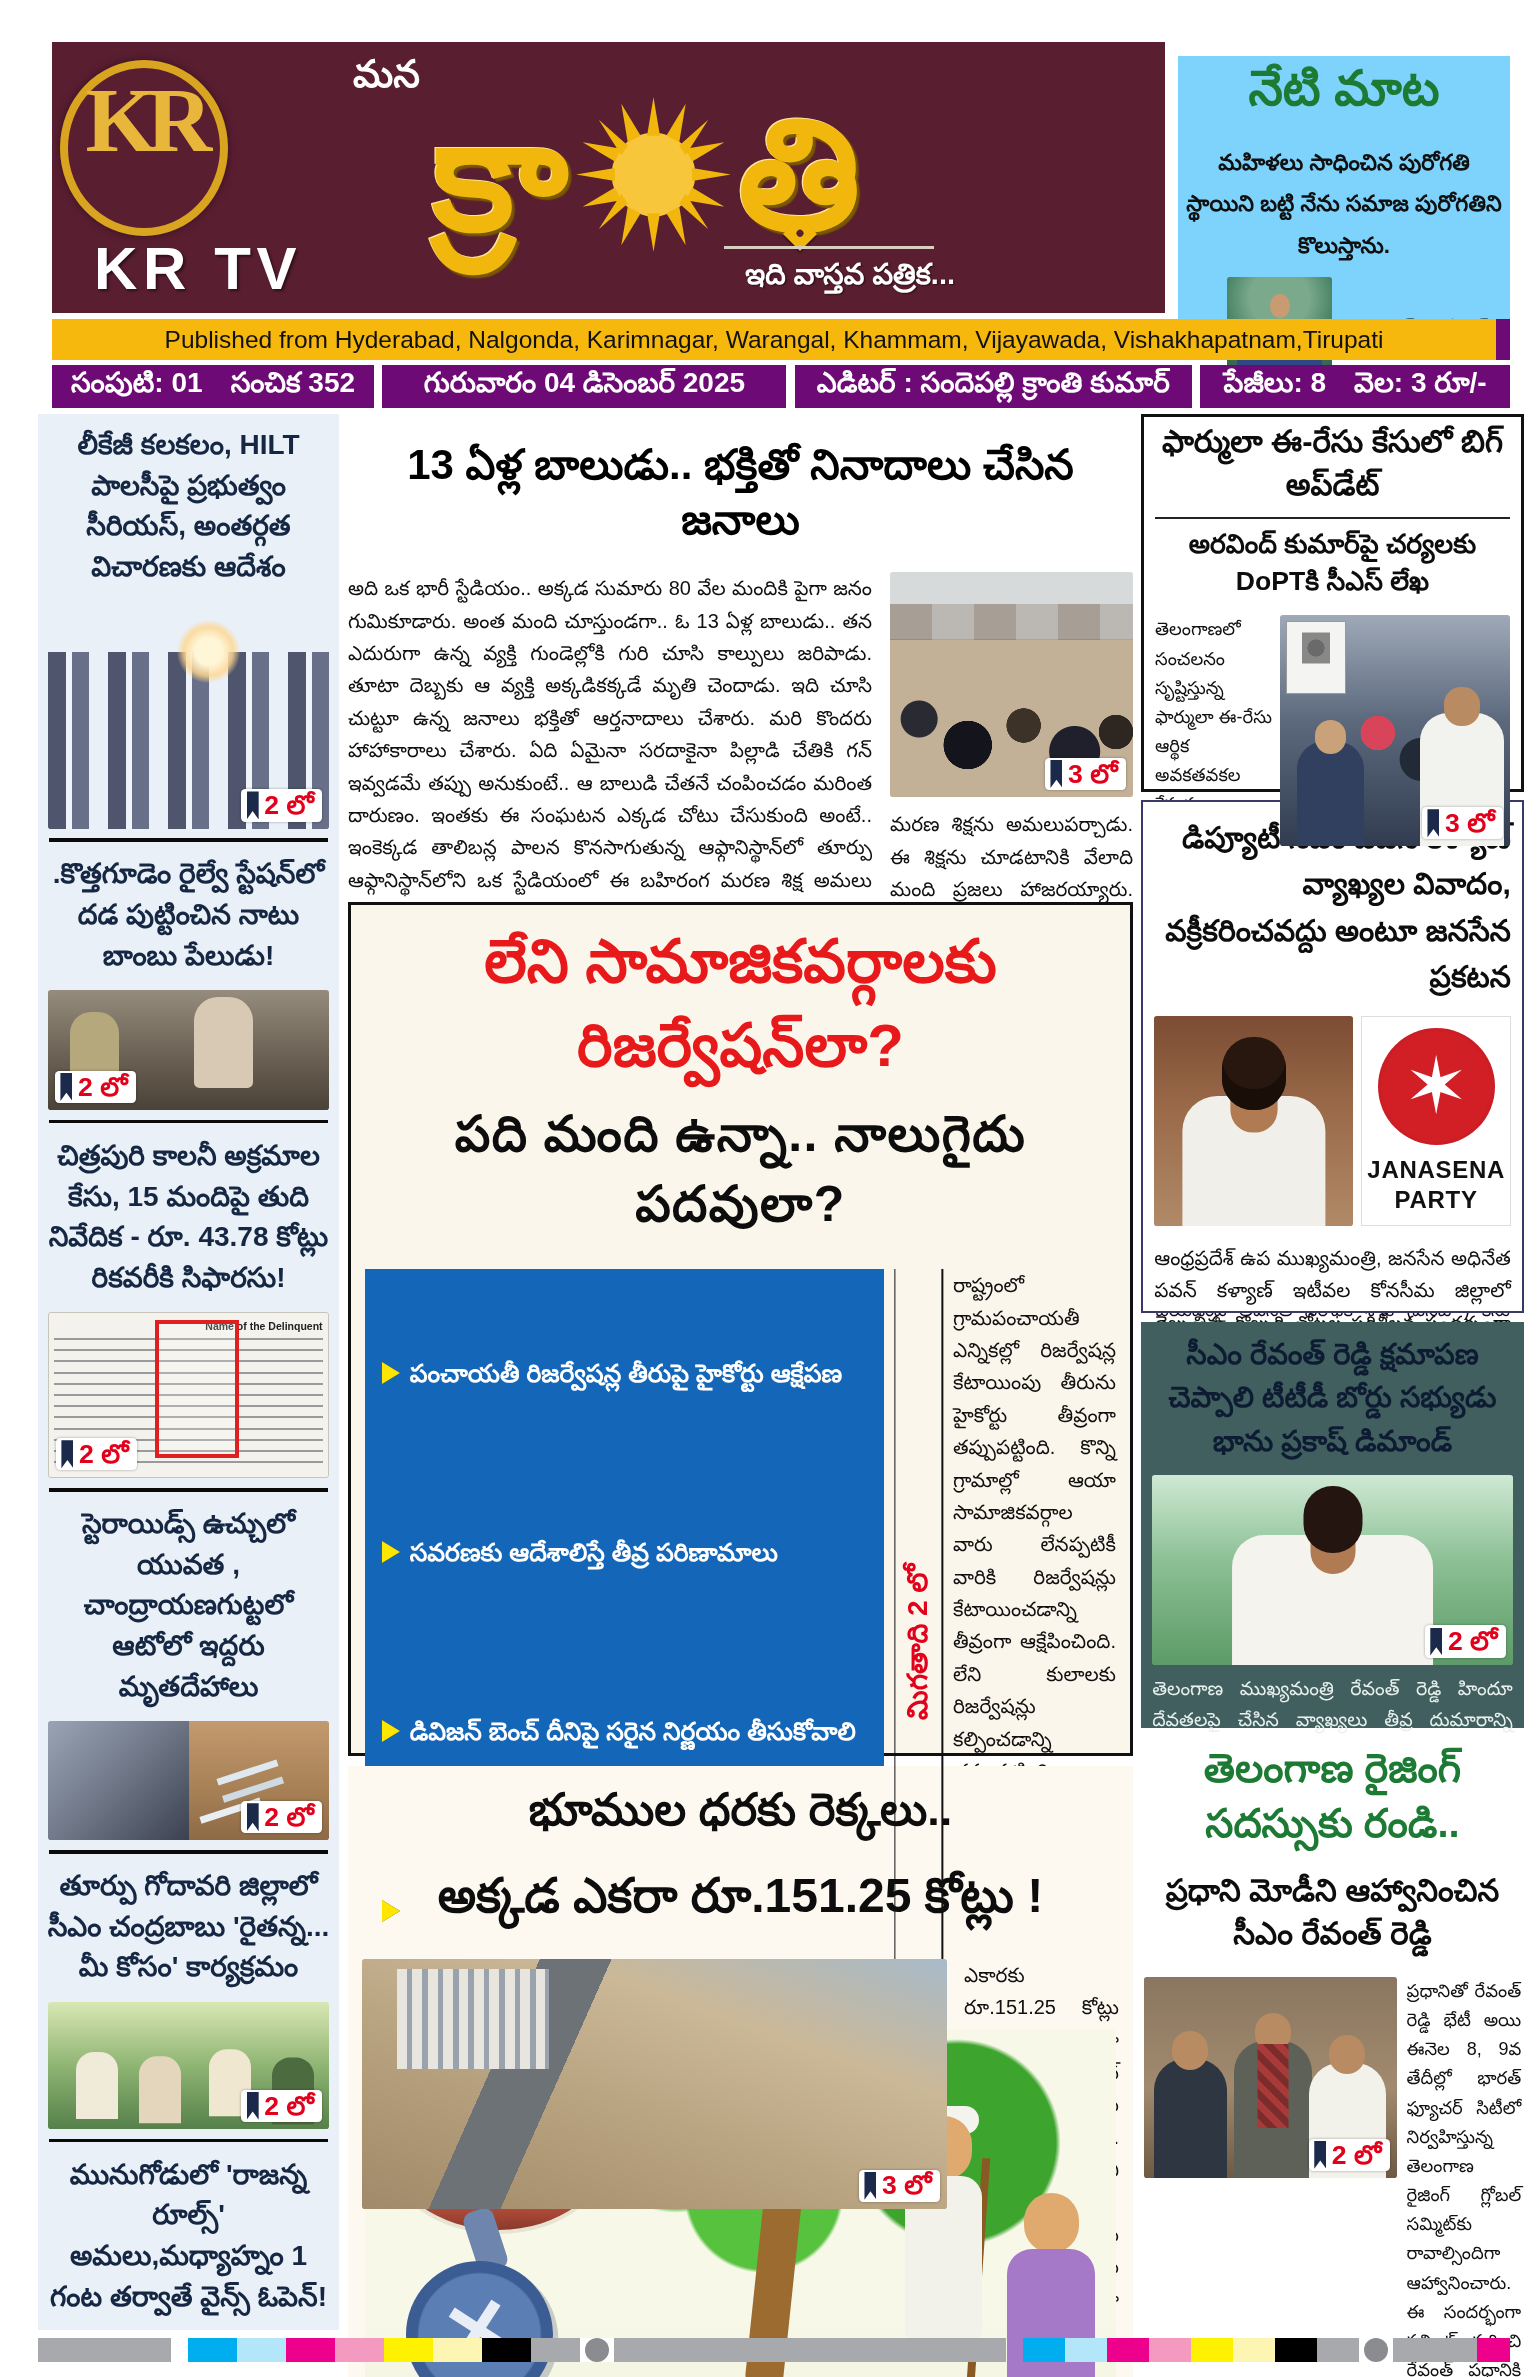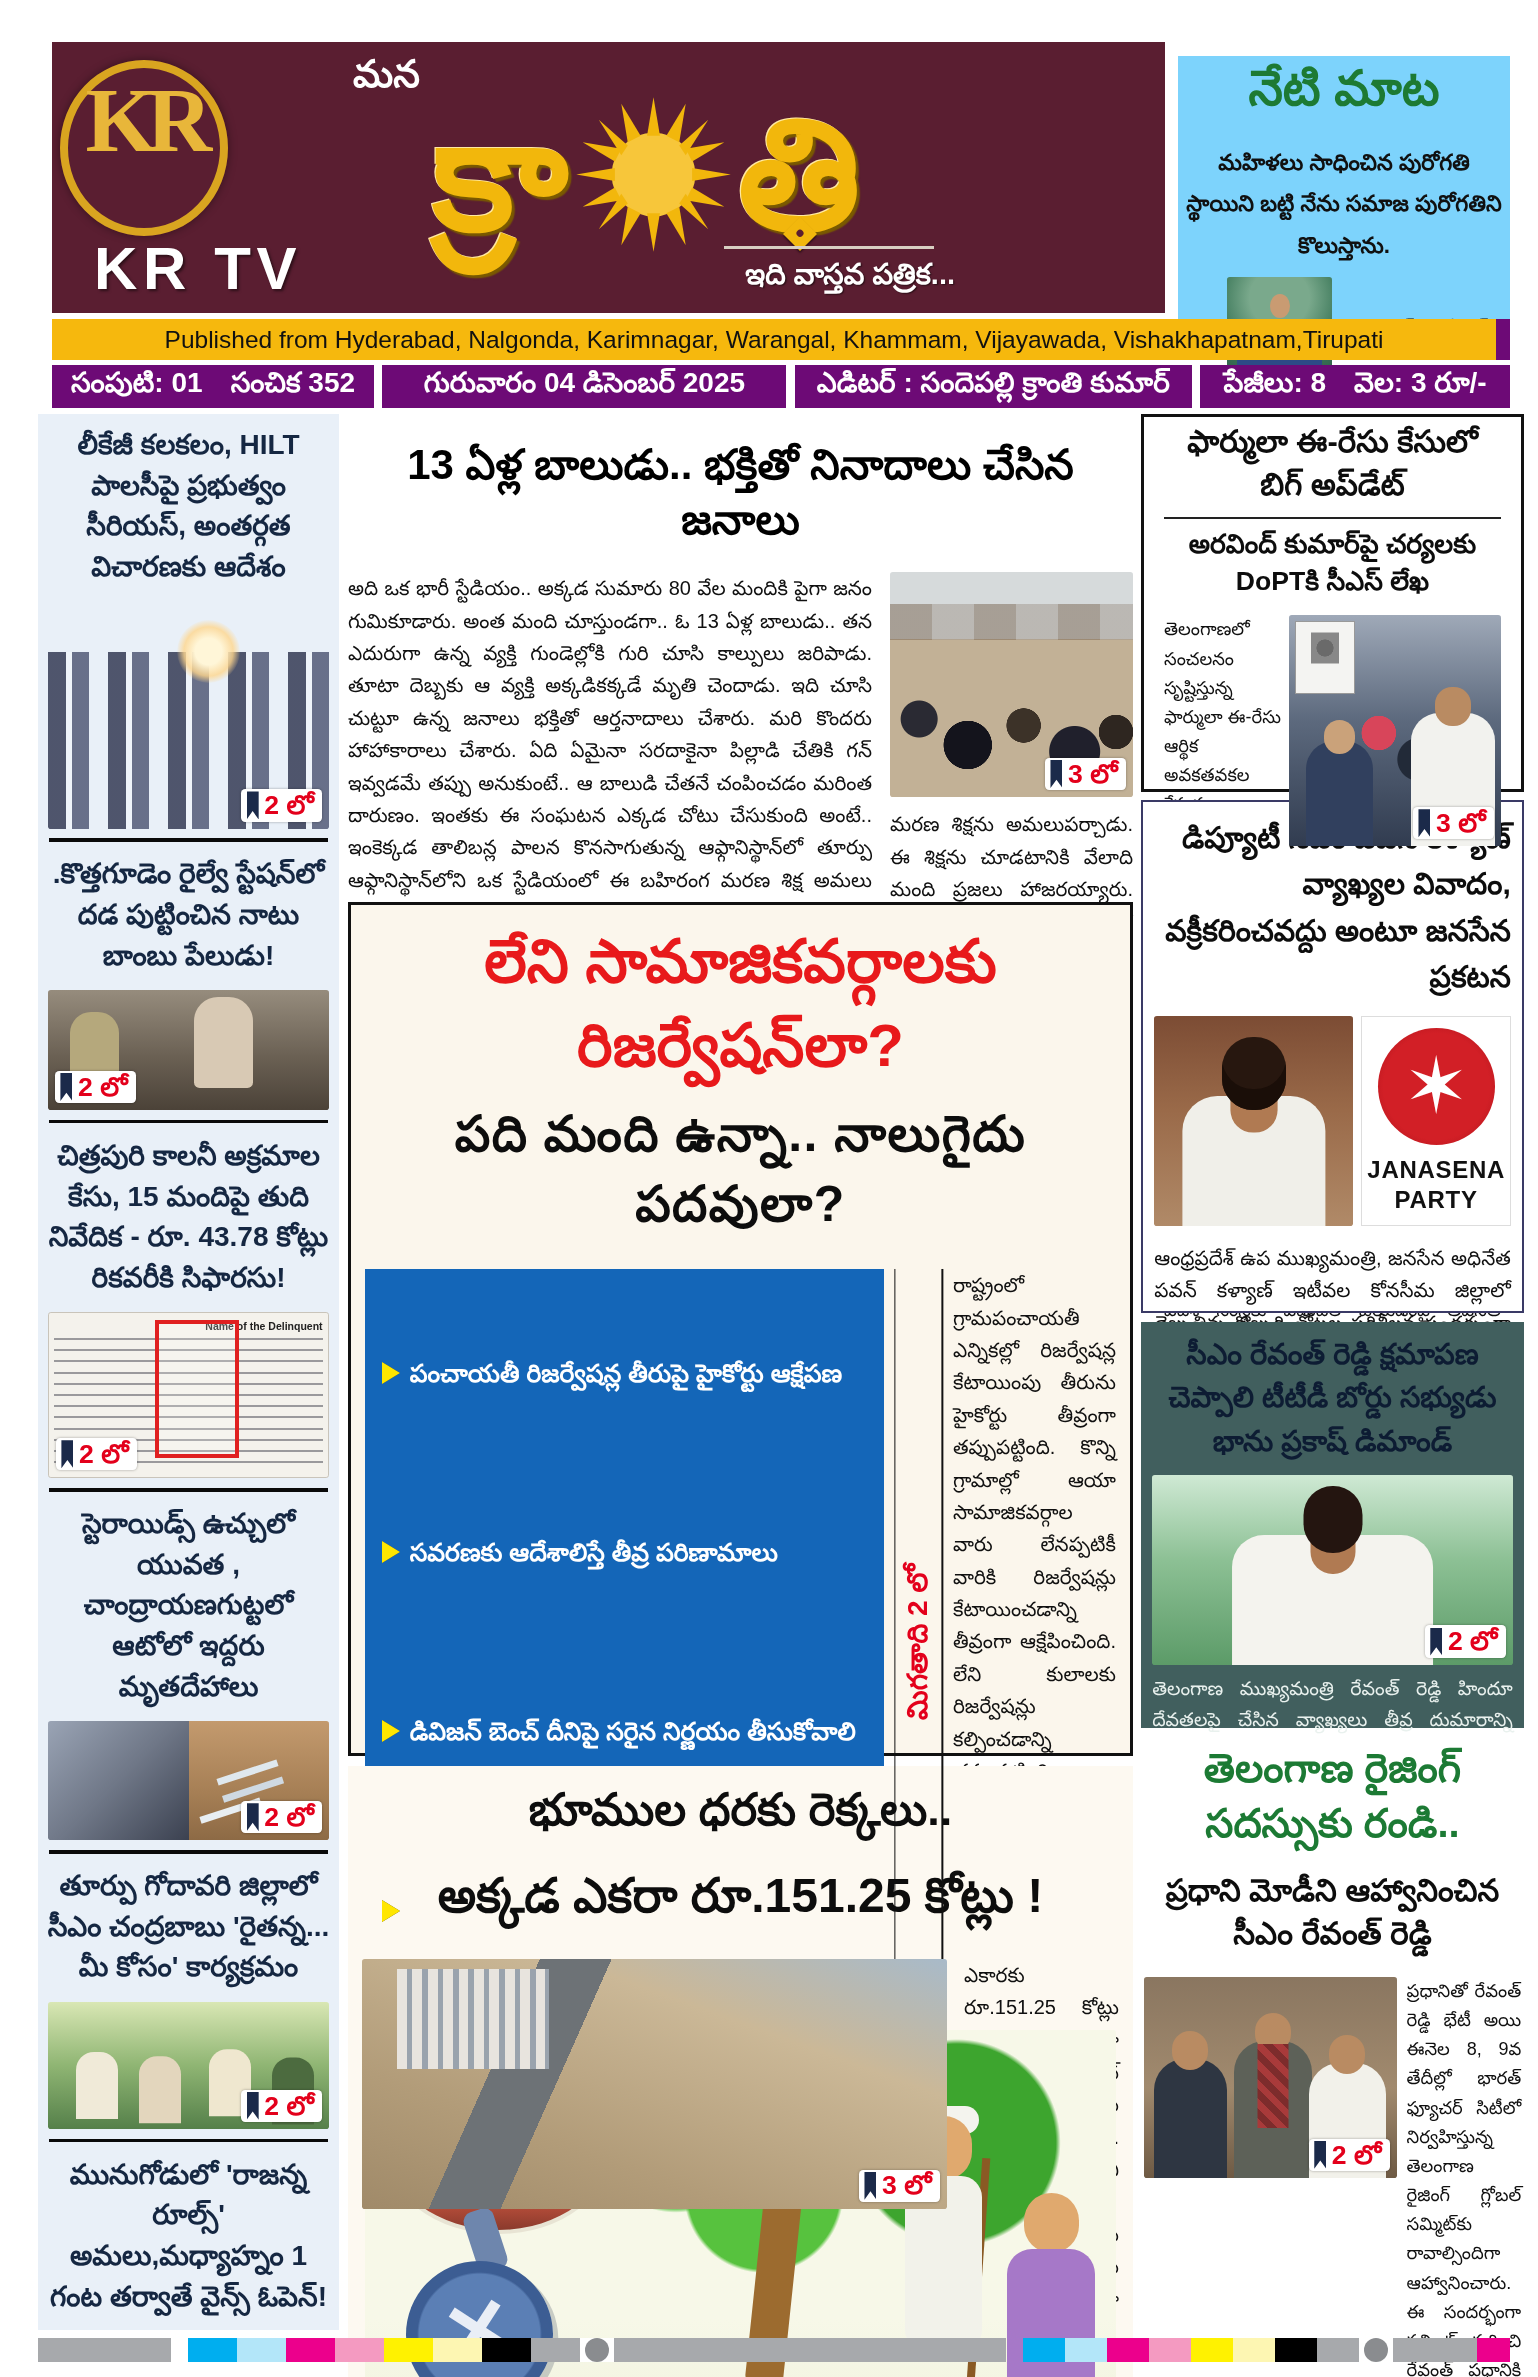--- a/index.html
+++ b/index.html
@@ -137,21 +137,21 @@
   .land-mid { display:flex; gap:17px; margin-top:24px; }
   .ph-aerial { width:585px; height:250px; flex:0 0 auto; background:linear-gradient(200deg,#a8bac9 0%,#cbb897 30%,#b29c79 70%,#a08a69 100%); }
   .ph-aerial::before { content:""; position:absolute; left:-10%; top:-20%; width:70%; height:160%;
       background:linear-gradient(90deg, transparent 0 42%, #6d7276 42% 58%, transparent 58%); transform:rotate(24deg); }
   .ph-aerial::after { content:""; position:absolute; left:6%; top:4%; width:26%; height:40%;
       background:repeating-linear-gradient(90deg,#e8e4de 0 9.8px, #9aa3ad 9.8px 15.4px); }
   .land-right { flex:1; font-size:20px; }
 
   
   .rightcol { position:absolute; left:1141px; top:414px; width:383px; height:1916px; display:flex; flex-direction:column; gap:8.4px; }
-  .boxA { height:378px; border:3.5px solid #111; background:#ffffff; padding:7px 20px; }
+  .boxA { height:378px; border:3.5px solid #111; background:#ffffff; padding:7px 11px; }
   .boxA .h { text-align:center; font-size:31px; font-weight:900; color:#0d0d0d; border-bottom:2.1px solid #222; padding-bottom:7px; }
   .boxA .sh { text-align:center; font-size:26.6px; font-weight:900; color:#0d0d0d; margin-top:9.8px; }
   .boxA .mid { display:flex; gap:8.4px; margin-top:12.6px; }
   .boxA .mid .lt { width:117px; flex:0 0 auto; font-size:18px; }
   .ph-race { flex:1; height:231px; background:linear-gradient(180deg,#9fa9b8 0%,#5d6a7e 45%,#313c50 100%); }
   .ph-race::before { content:""; position:absolute; inset:30% 6% 18% 8%;
       background:radial-gradient(circle at 18% 60%, #18c0c8 0 18px, transparent 19px),
                  radial-gradient(circle at 40% 40%, #d8455a 0 17px, transparent 17.5px),
                  radial-gradient(circle at 62% 62%, #222a38 0 21px, transparent 22px),
                  radial-gradient(circle at 84% 42%, #3ab060 0 15.4px, transparent 16px); }

